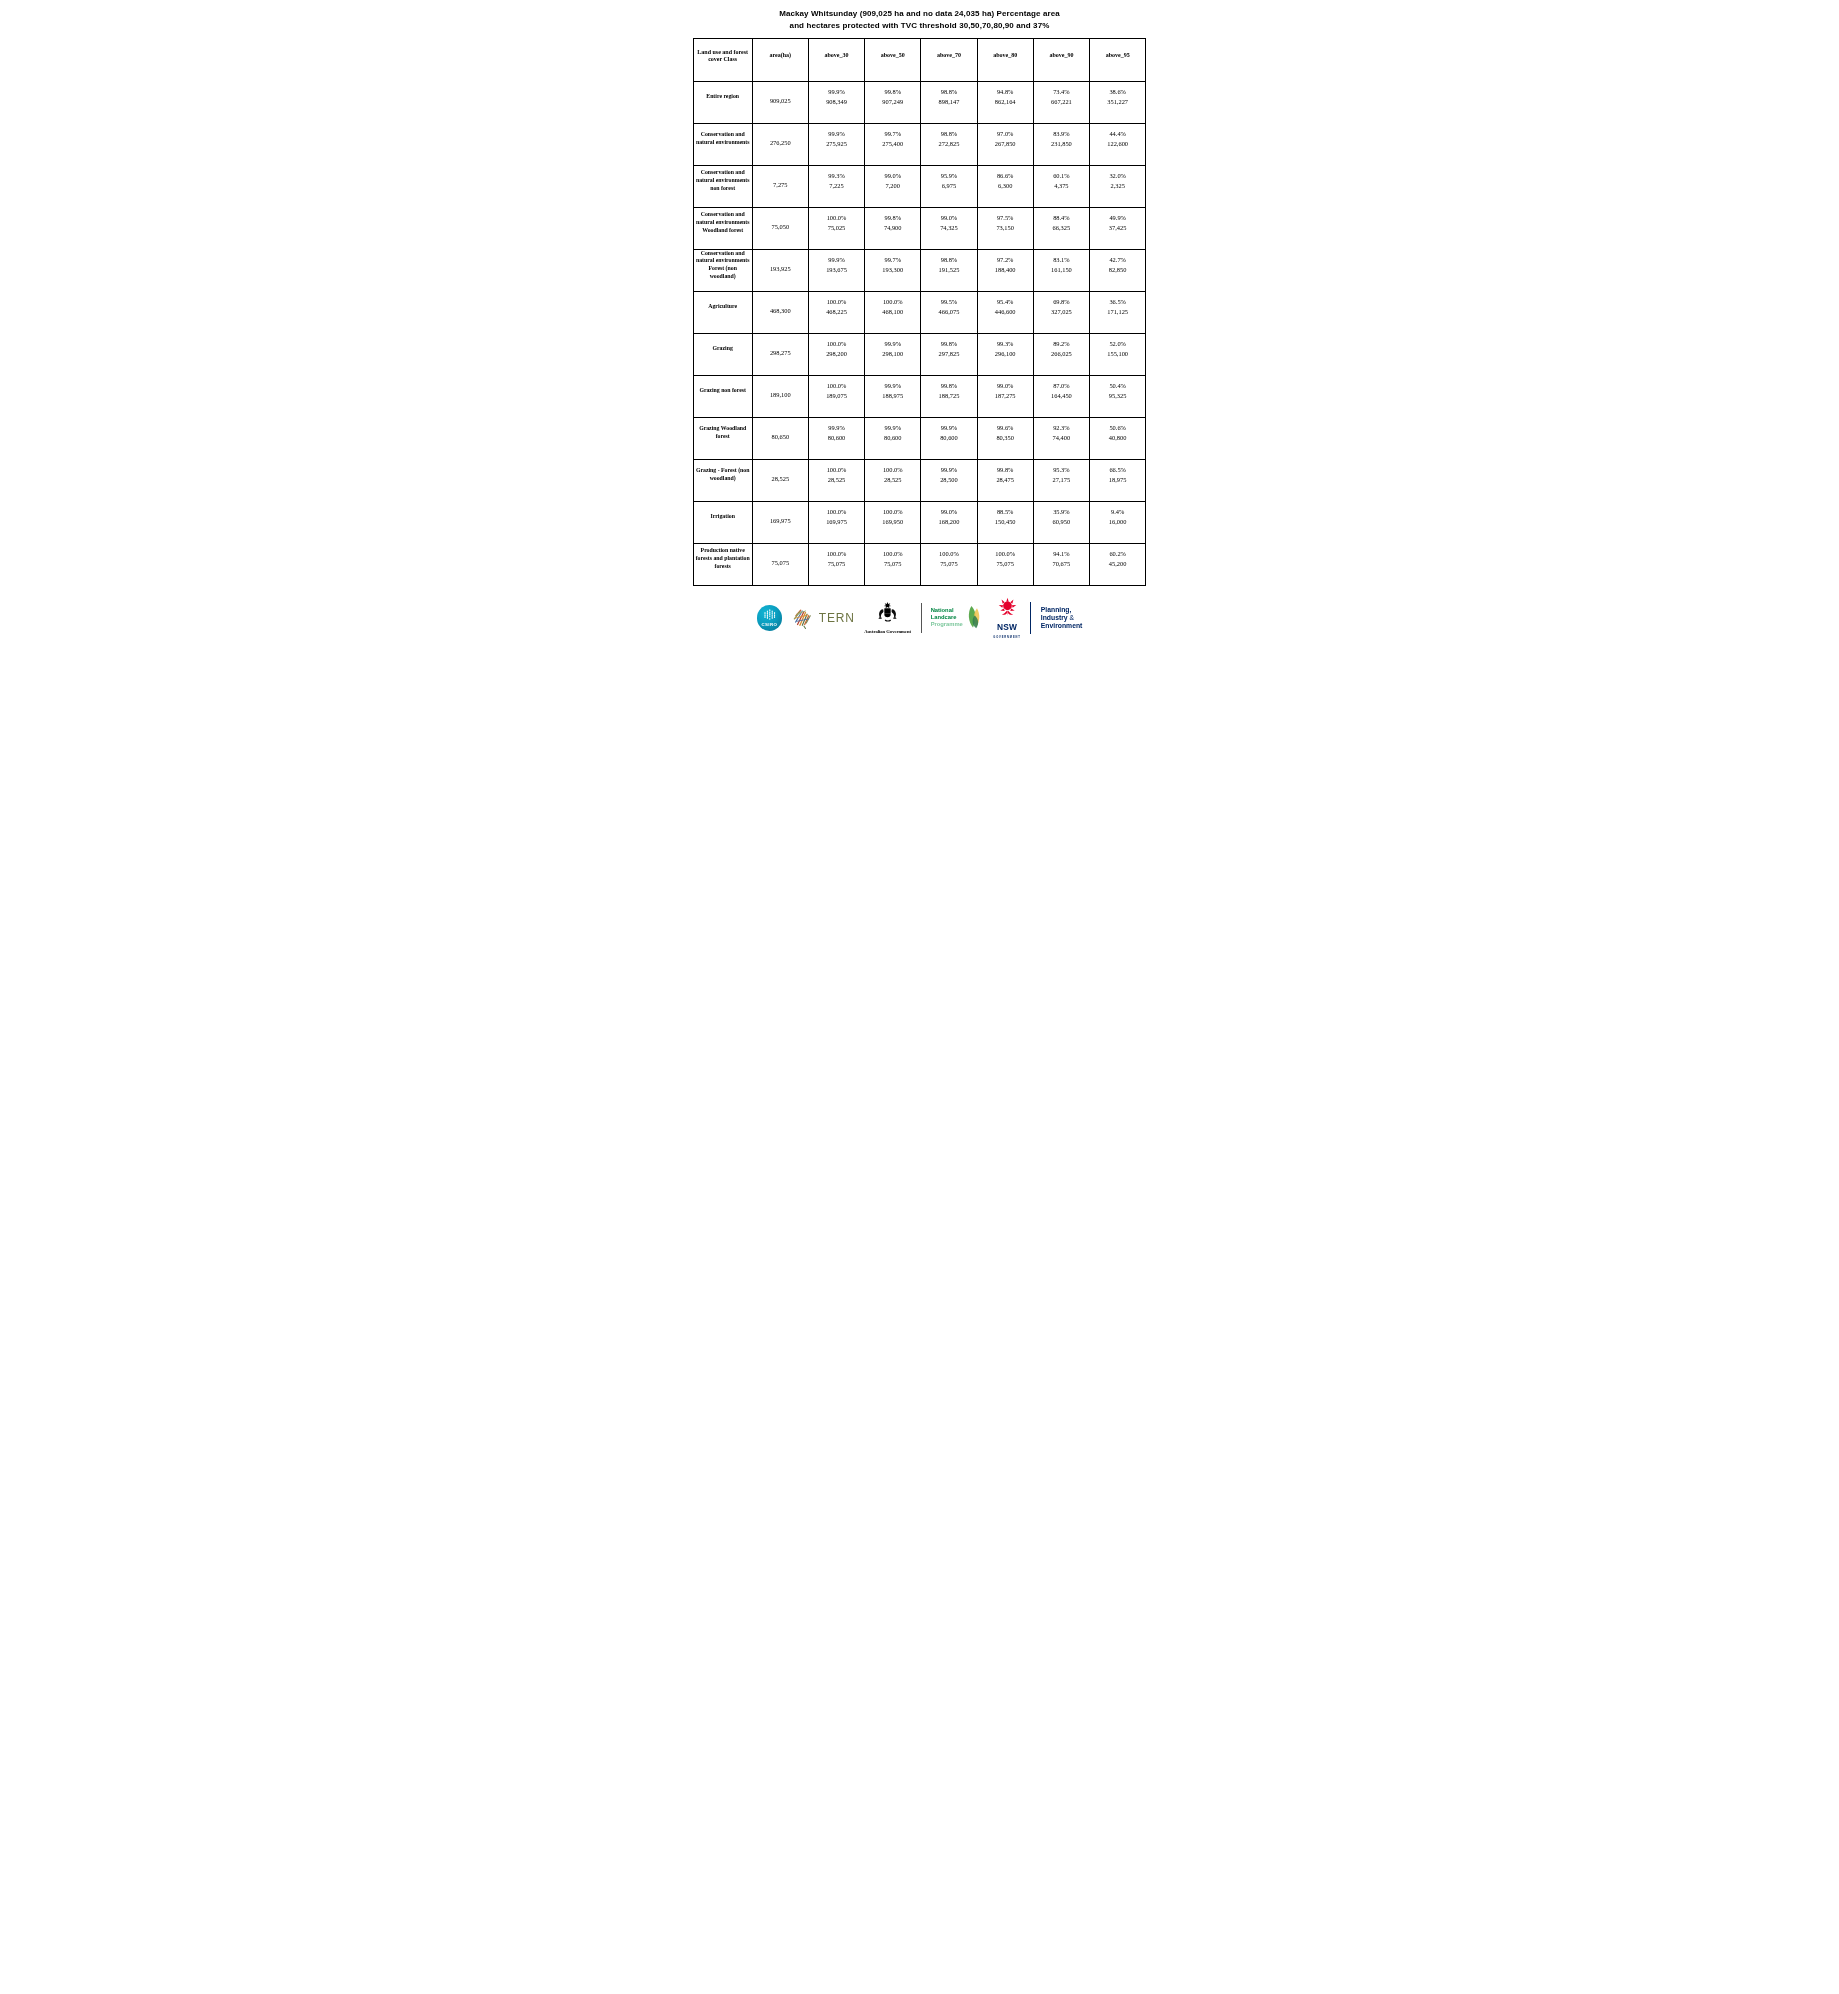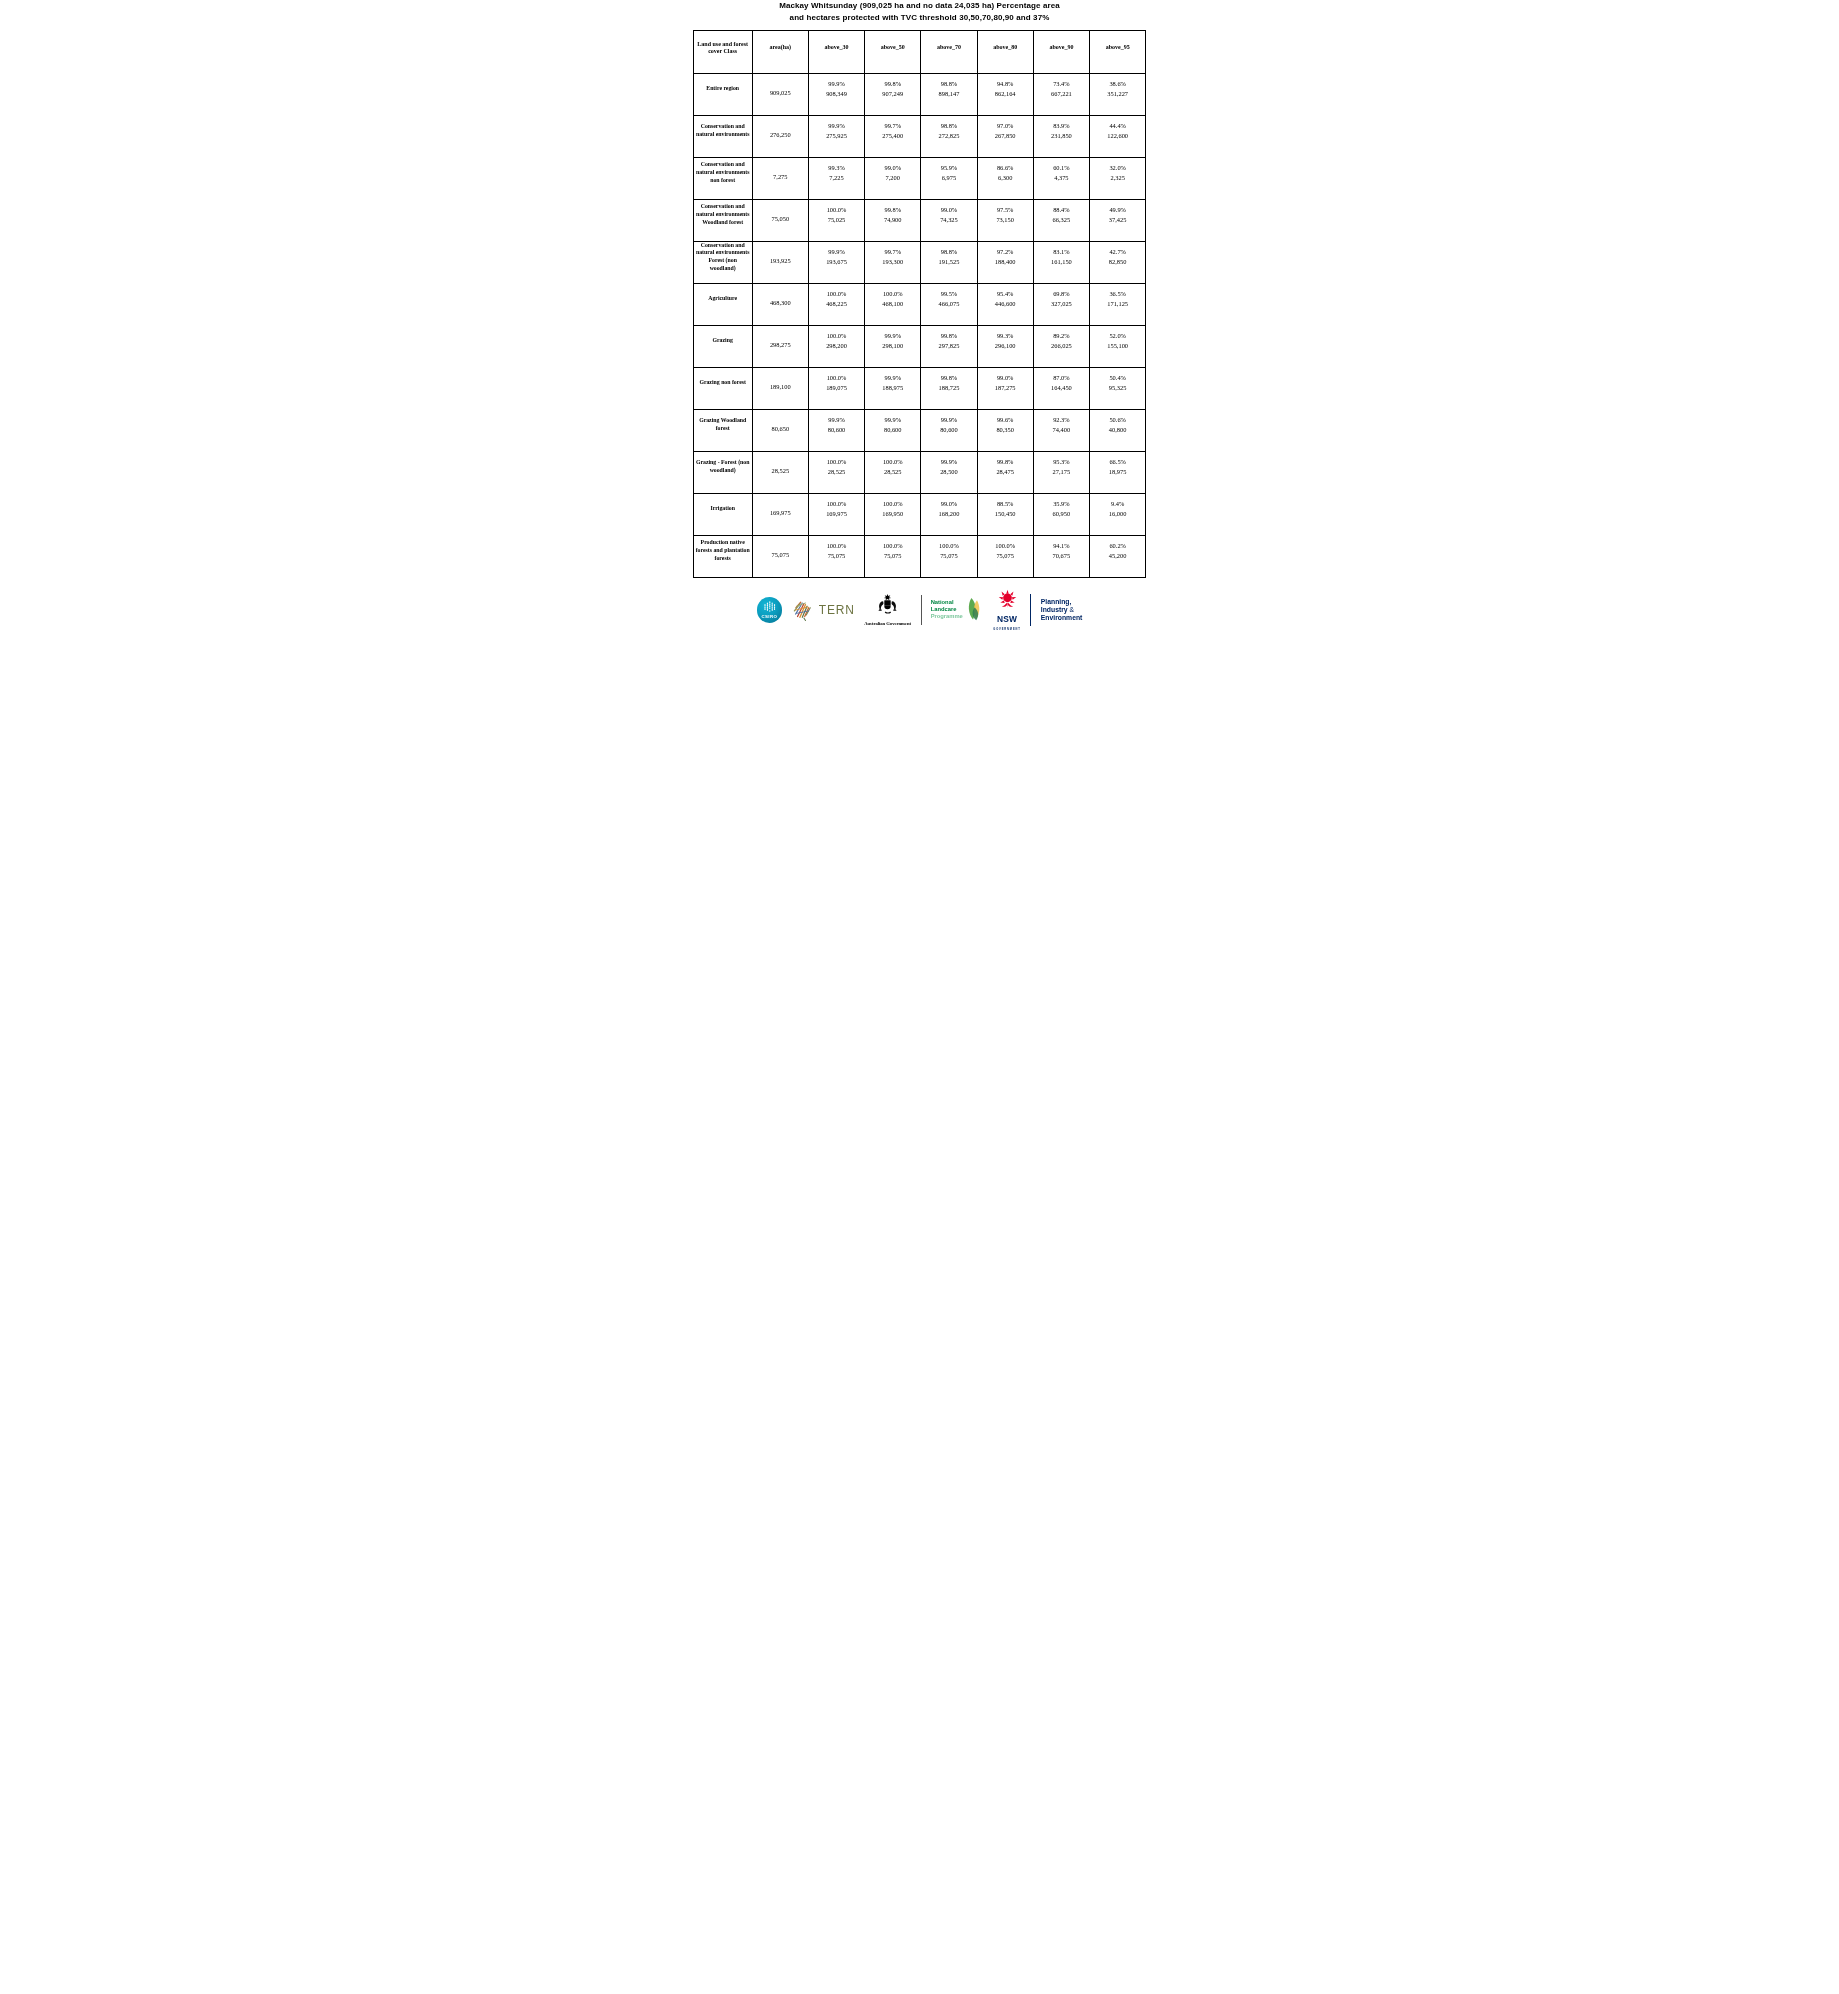--- a/index.html
+++ b/index.html
@@ -1,17 +1,17 @@
 <!DOCTYPE html>
 <html style="font-size:6.4px"><head>
 <meta charset="utf-8">
 <style>
   html,body{margin:0;padding:0;background:#ffffff;}
   body{width:460px;min-height:637px;margin:0 auto;font-family:"Liberation Sans",sans-serif;color:#000;}
-  .page{padding-top:0;}
+  .page{padding-top:8px;}
 
   
   .title{ text-align:center; font-weight:bold; font-size:8px; line-height:1.45;
           font-family:"Liberation Sans",sans-serif; letter-spacing:0.1px;}
 
   
   .tbl-wrap{margin:7.2px 3.2px 0 3.2px;}
   table{ border-collapse:collapse; table-layout:fixed; width:100%;
          font-family:"Liberation Serif",serif;}
   th,td{ border-left:0.4px solid #000; border-right:0.4px solid #000;

